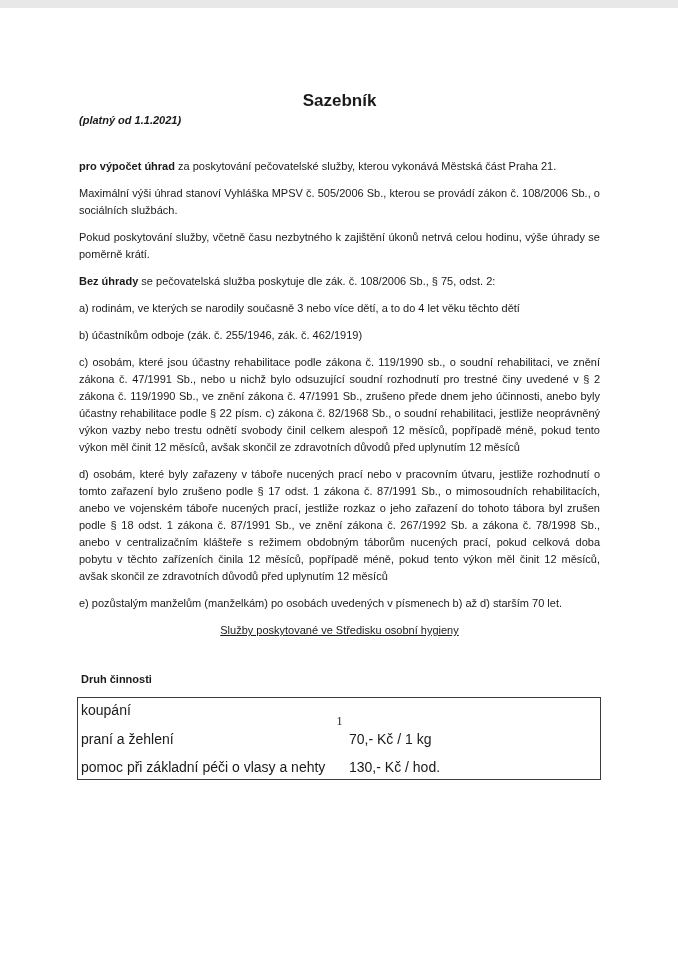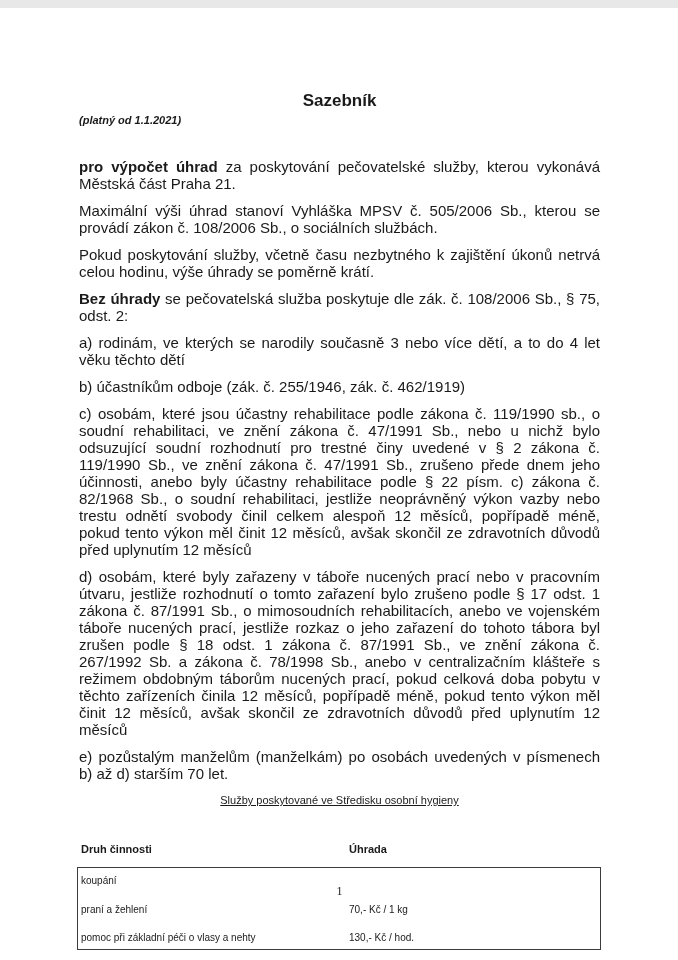--- a/index.html
+++ b/index.html
@@ -30,21 +30,21 @@
     margin: 2px 0 0 0;
     text-align: left;
     font-size: 11px;
     line-height: 15px;
     font-weight: bold;
     font-style: italic;
   }
   .body-text { margin-top: 30px; }
   .para {
     margin: 0 0 10px 0;
-    font-size: 15px;
+    font-size: 11px;
     line-height: 17px;
     text-align: justify;
   }
   .b { font-weight: bold; }
   .section-heading {
     margin: 10px 0 0 0;
     text-align: center;
     font-size: 11px;
     line-height: 17px;
     font-weight: normal;
@@ -67,21 +67,21 @@
     height: 83px;
     border: 1px solid #3c3c3c;
     display: flex;
     flex-direction: column;
     justify-content: space-between;
     padding: 4px 0 3px 0;
   }
   .tbl-row {
     display: grid;
     grid-template-columns: 268px 1fr;
-    font-size: 10px;
+    font-size: 14px;
     line-height: 17px;
     padding-left: 3px;
   }
   .page-footer {
     position: absolute;
     left: 0;
     bottom: 52px;
     width: 100%;
     text-align: center;
     font-family: "Liberation Serif", serif;
@@ -116,21 +116,20 @@
 
       <p class="para">d) osobám, které byly zařazeny v táboře nucených prací nebo v pracovním útvaru, jestliže rozhodnutí o tomto zařazení bylo zrušeno podle § 17 odst. 1 zákona č. 87/1991 Sb., o mimosoudních rehabilitacích, anebo ve vojenském táboře nucených prací, jestliže rozkaz o jeho zařazení do tohoto tábora byl zrušen podle § 18 odst. 1 zákona č. 87/1991 Sb., ve znění zákona č. 267/1992 Sb. a zákona č. 78/1998 Sb., anebo v centralizačním klášteře s režimem obdobným táborům nucených prací, pokud celková doba pobytu v těchto zařízeních činila 12 měsíců, popřípadě méně, pokud tento výkon měl činit 12 měsíců, avšak skončil ze zdravotních důvodů před uplynutím 12 měsíců</p>
 
       <p class="para">e) pozůstalým manželům (manželkám) po osobách uvedených v písmenech b) až d) starším 70 let.</p>
 
       <p class="section-heading">Služby poskytované ve Středisku osobní hygieny</p>
 
       <div class="table-wrap">
         <div class="tbl-header">
           <div>Druh činnosti</div>
-          <div>Úhrada</div>
         </div>
         <div class="tbl-box">
           <div class="tbl-row">
             <div>koupání</div>
           </div>
           <div class="tbl-row">
             <div>praní a žehlení</div>
             <div>70,- Kč / 1 kg</div>
           </div>
           <div class="tbl-row">

